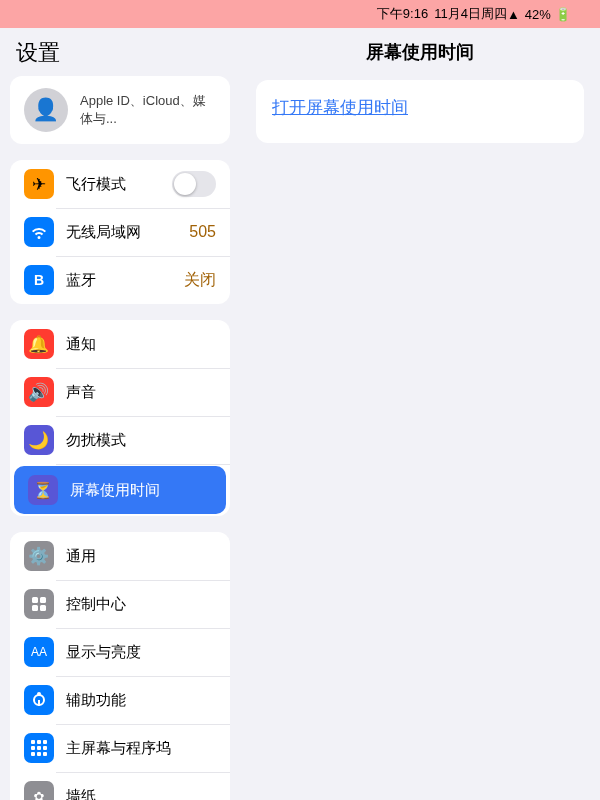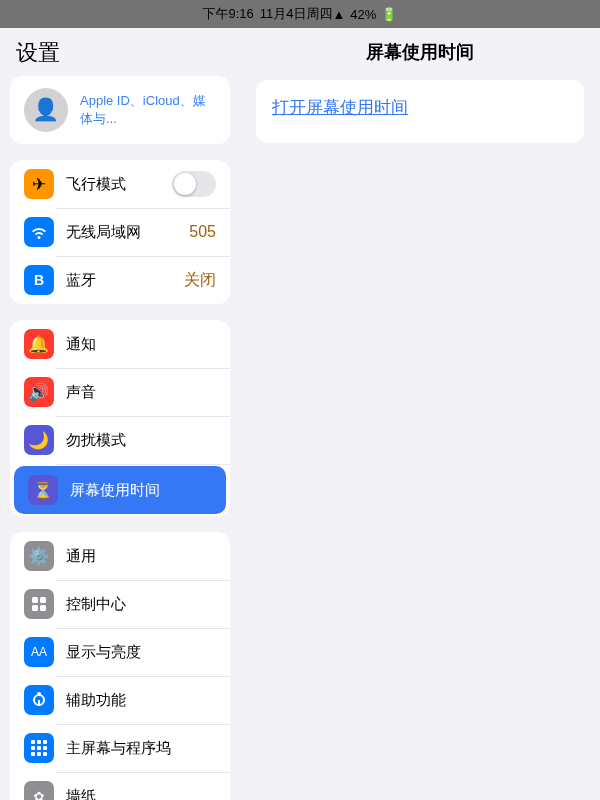--- a/index.html
+++ b/index.html
@@ -9,25 +9,25 @@
       overflow: hidden;
       font-family: -apple-system, 'PingFang SC', 'Helvetica Neue', sans-serif;
       background: #f2f2f7;
       display: flex;
       flex-direction: column;
     }
 
     
     .status-bar {
       height: 28px;
-      background: #737373;
-      display: flex;
-      align-items: center;
-      justify-content: center;
-      padding: 0 0;
+      background: #fca5a5;
+      display: flex;
+      align-items: center;
+      justify-content: flex-end;
+      padding: 0 28px;
       font-size: 13px;
       font-weight: 500;
       flex-shrink: 0;
       z-index: 10;
     }
     .status-left { display: flex; align-items: center; gap: 6px; }
     .status-right { display: flex; align-items: center; gap: 5px; }
 
     
     .main-container {
@@ -71,21 +71,21 @@
       align-items: center;
       justify-content: center;
       flex-shrink: 0;
     }
     .avatar-icon {
       color: #8e8e93;
       font-size: 22px;
     }
     .profile-text {
       font-size: 13px;
-      color: #3b82f6;
+      color: #404040;
     }
 
     
     .settings-group {
       background: #fff;
       margin: 0 10px 16px 10px;
       border-radius: 12px;
       overflow: hidden;
     }
 

